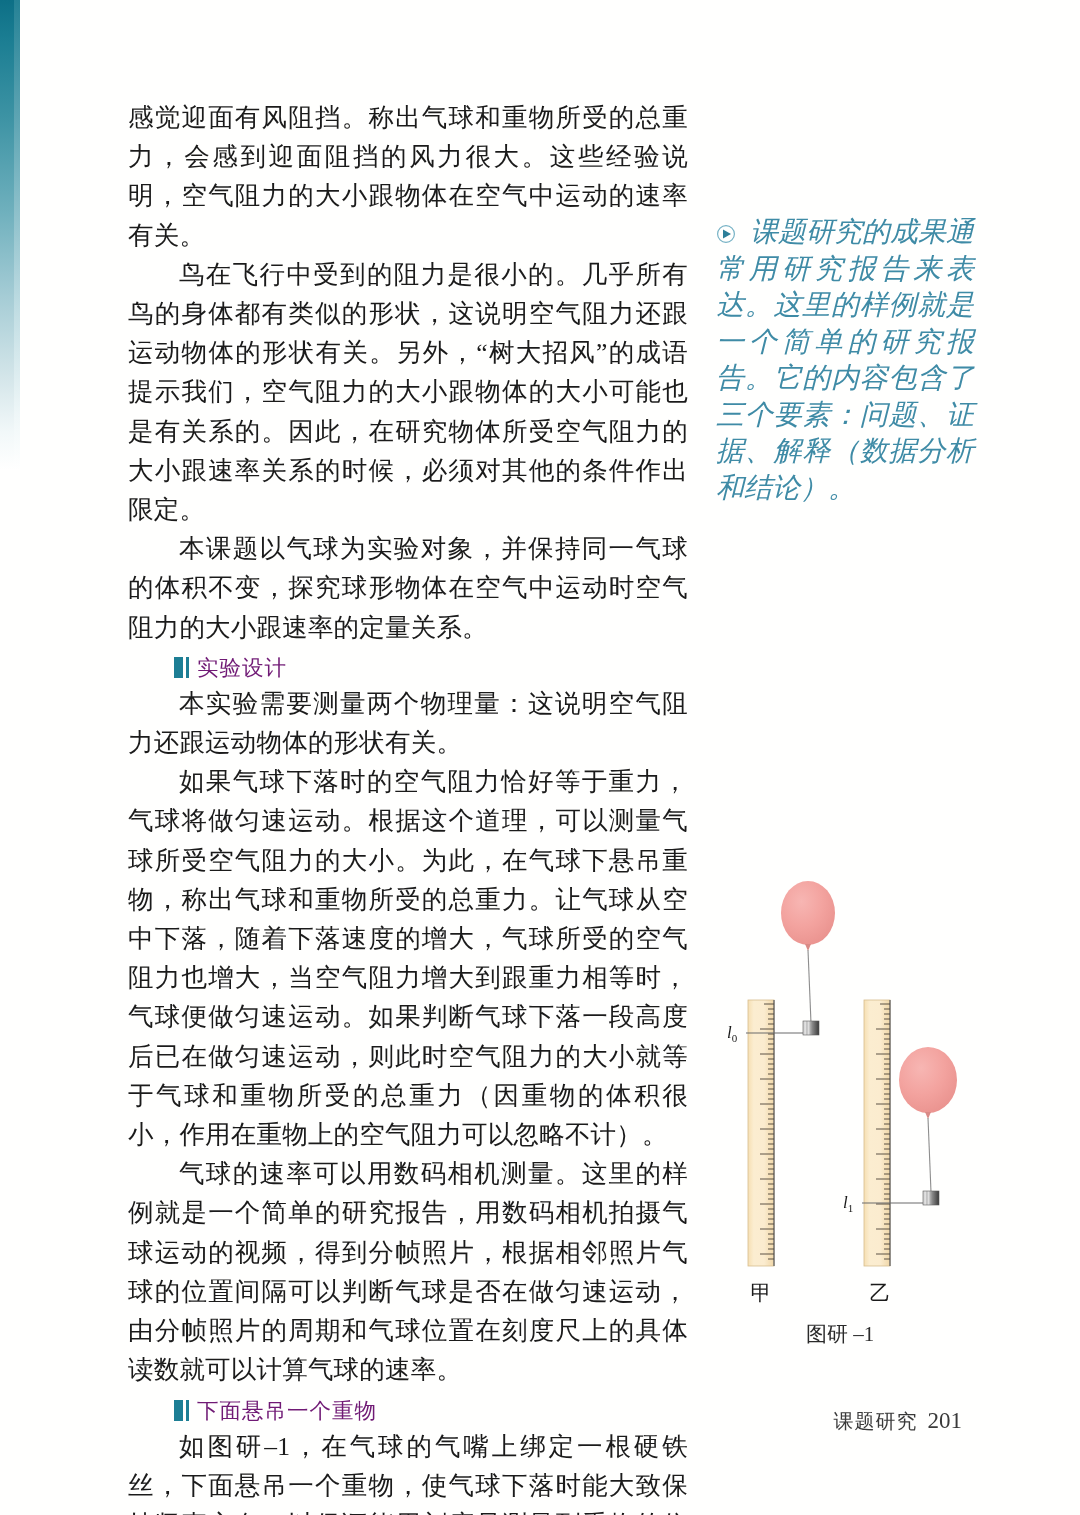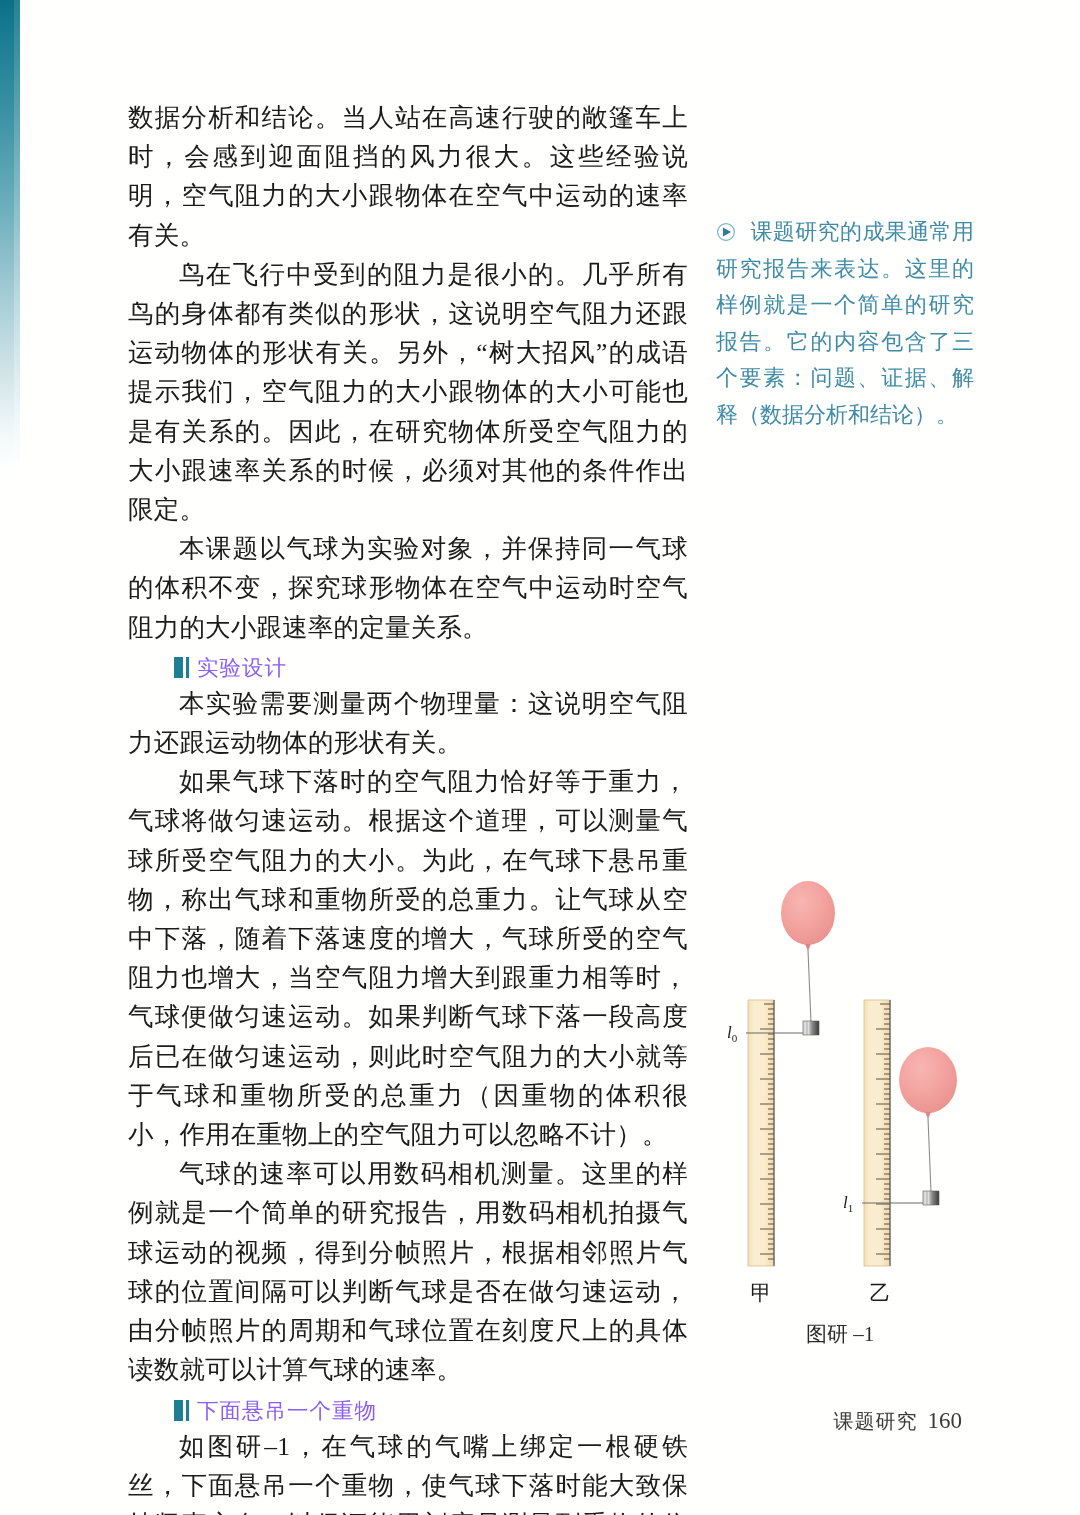--- a/index.html
+++ b/index.html
@@ -81,35 +81,36 @@
   }
   .sec-head .bar-thin {
     display: inline-block;
     width: 3px;
     height: 21px;
     background: #1d7e94;
     margin-right: 8px;
   }
   .sec-head .sec-title {
     font-size: 21.5px;
-    color: #8b5cf6;
+    color: #701a75;
     font-family: Liberation Mono, monospace;
     letter-spacing: 1px;
   }
 
   
   #side-note {
     position: absolute;
     left: 716px;
     top: 214px;
     width: 258px;
     color: #3f8ba6;
-    font-size: 22px;
+    font-size: 28px;
     line-height: 36.5px;
     font-family: "DejaVu Serif", "Liberation Serif", serif;
+    font-style: italic;
     text-align: justify;
     text-justify: inter-ideograph;
   }
   #side-note .marker {
     display: inline-block;
     position: relative;
     width: 22px;
     height: 18px;
     vertical-align: -2px;
     margin-right: 12px;
@@ -151,21 +152,21 @@
 </head>
 <body>
 
 <div id="page">
 
   <div id="edge-bar"></div>
   <div id="edge-bar-inner"></div>
 
   <div id="main-col">
 
-    <p class="para">数据分析和结论。当人站在高速行驶的敞篷车上时，会感到迎面阻挡的风力很大。这些经验说明，空气阻力的大小跟物体在空气中运动的速率有关。</p>
+    <p class="para">感觉迎面有风阻挡。称出气球和重物所受的总重力，会感到迎面阻挡的风力很大。这些经验说明，空气阻力的大小跟物体在空气中运动的速率有关。</p>
 
     <p class="para indent">鸟在飞行中受到的阻力是很小的。几乎所有鸟的身体都有类似的形状，这说明空气阻力还跟运动物体的形状有关。另外，“树大招风”的成语提示我们，空气阻力的大小跟物体的大小可能也是有关系的。因此，在研究物体所受空气阻力的大小跟速率关系的时候，必须对其他的条件作出限定。</p>
 
     <p class="para indent">本课题以气球为实验对象，并保持同一气球的体积不变，探究球形物体在空气中运动时空气阻力的大小跟速率的定量关系。</p>
 
     <div class="sec-head">
       <span class="bar-thick"></span>
       <span class="bar-thin"></span>
       <span class="sec-title">实验设计</span>
     </div>
@@ -376,16 +377,16 @@
         </g>
 
         <text x="190" y="432" text-anchor="middle" font-family="Liberation Serif, serif" font-size="21" fill="#1b1b1b">乙</text>
       </g>
     </svg>
   </div>
 
   <div id="fig-caption">图研 –1</div>
 
   <div id="footer">
-    <span>课题研究</span><span class="pg">160</span>
+    <span>课题研究</span><span class="pg">201</span>
   </div>
 
 </div>
 
 </body></html>

